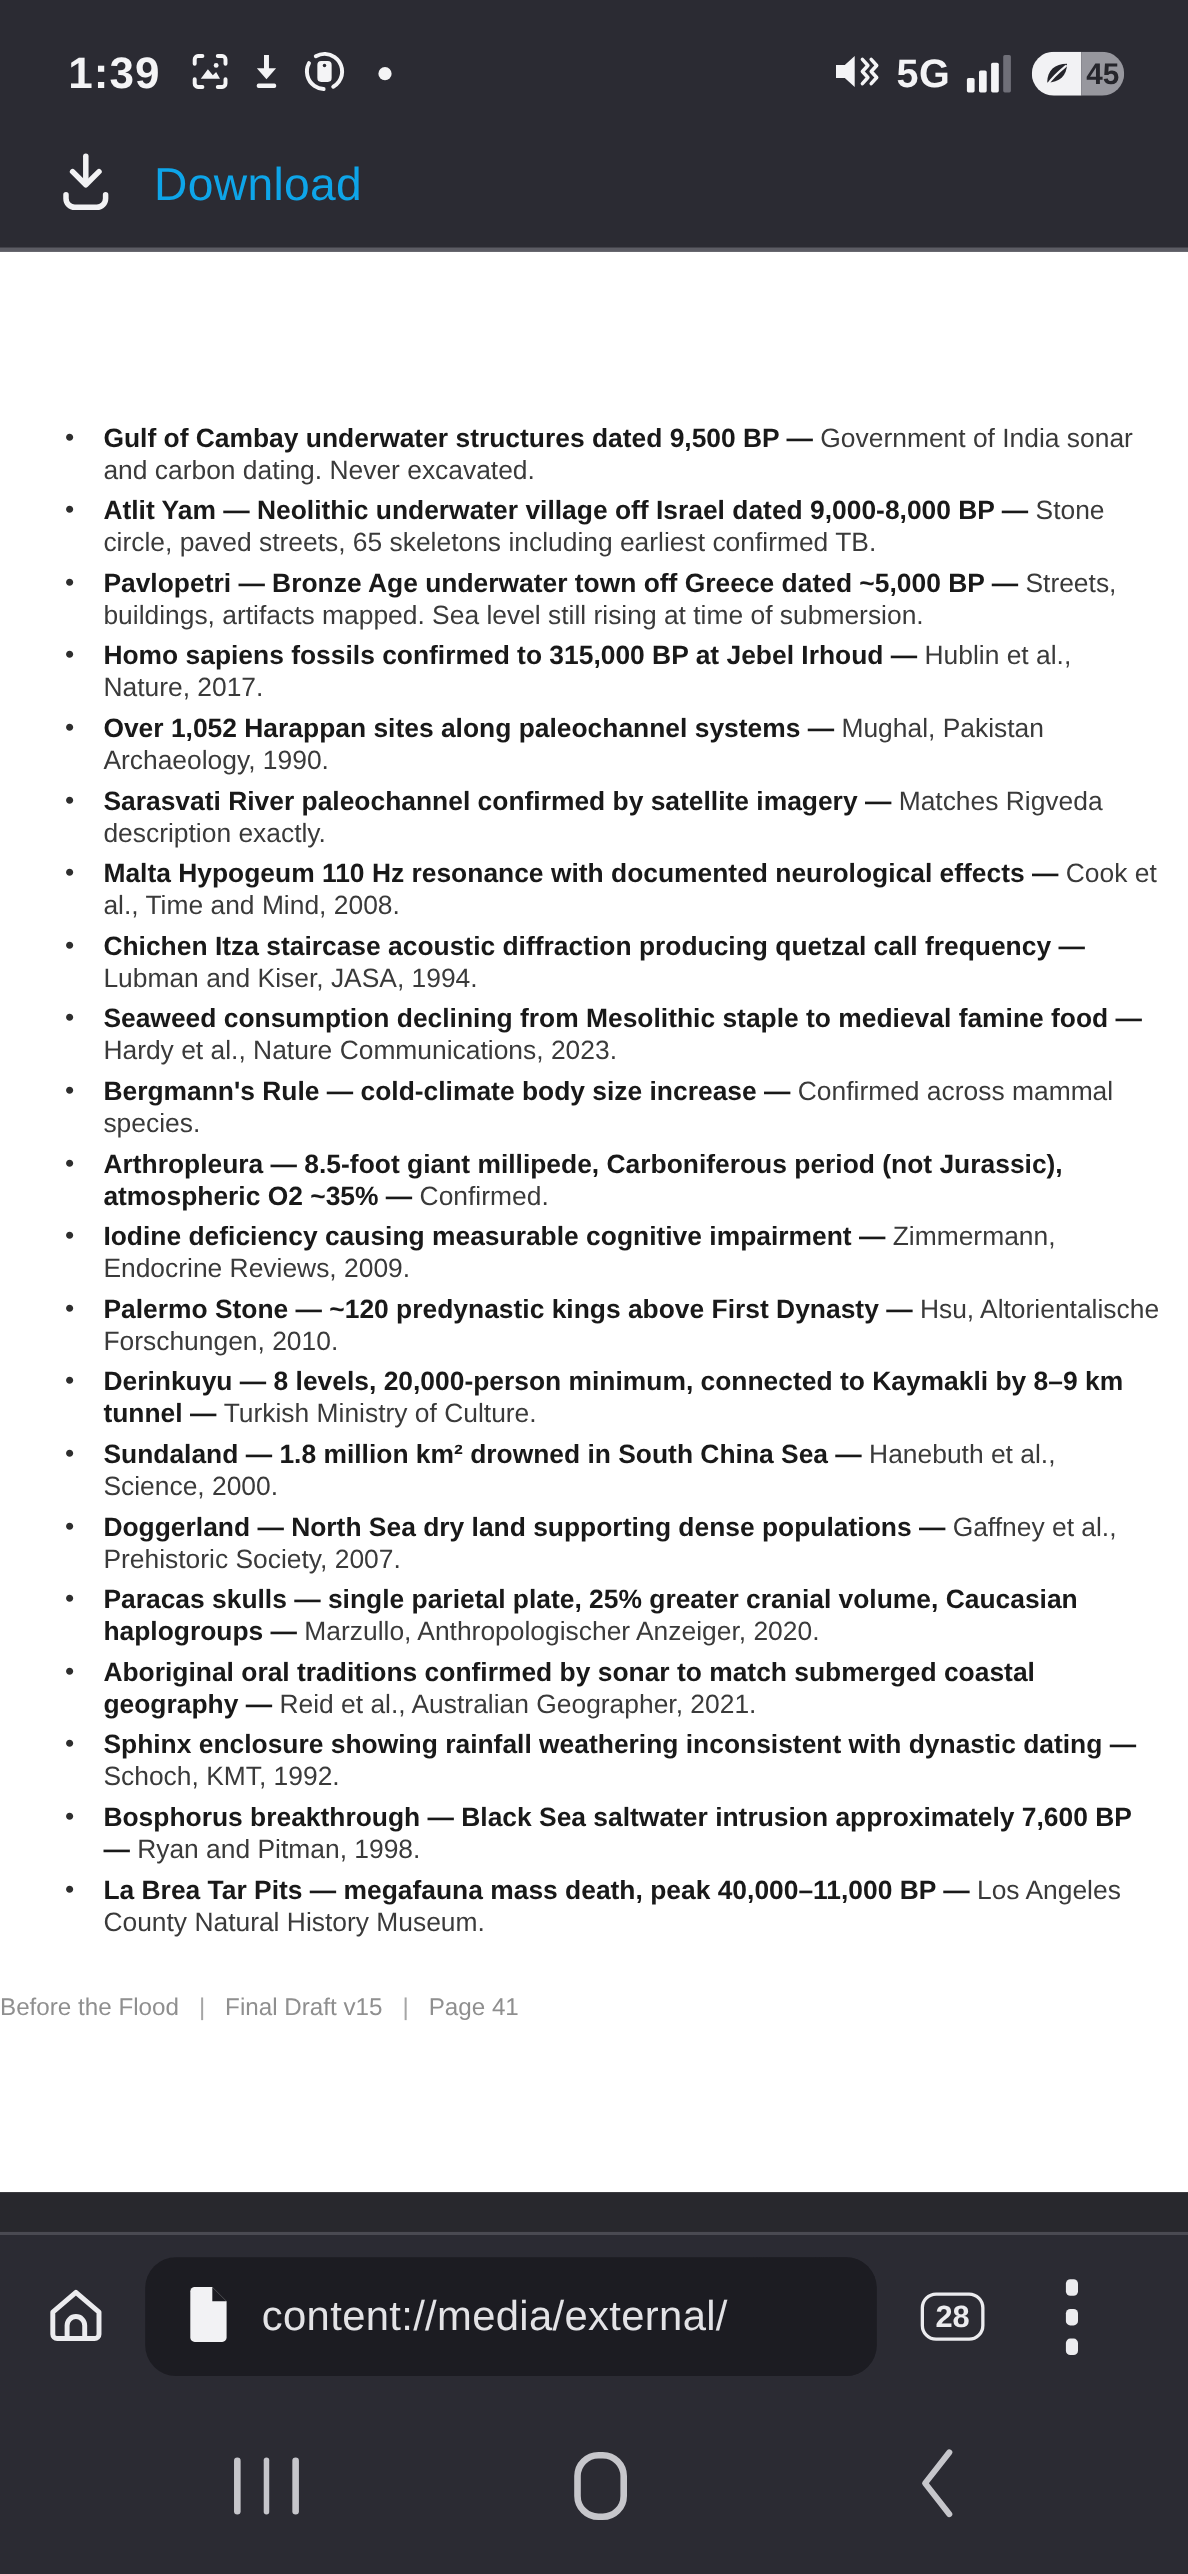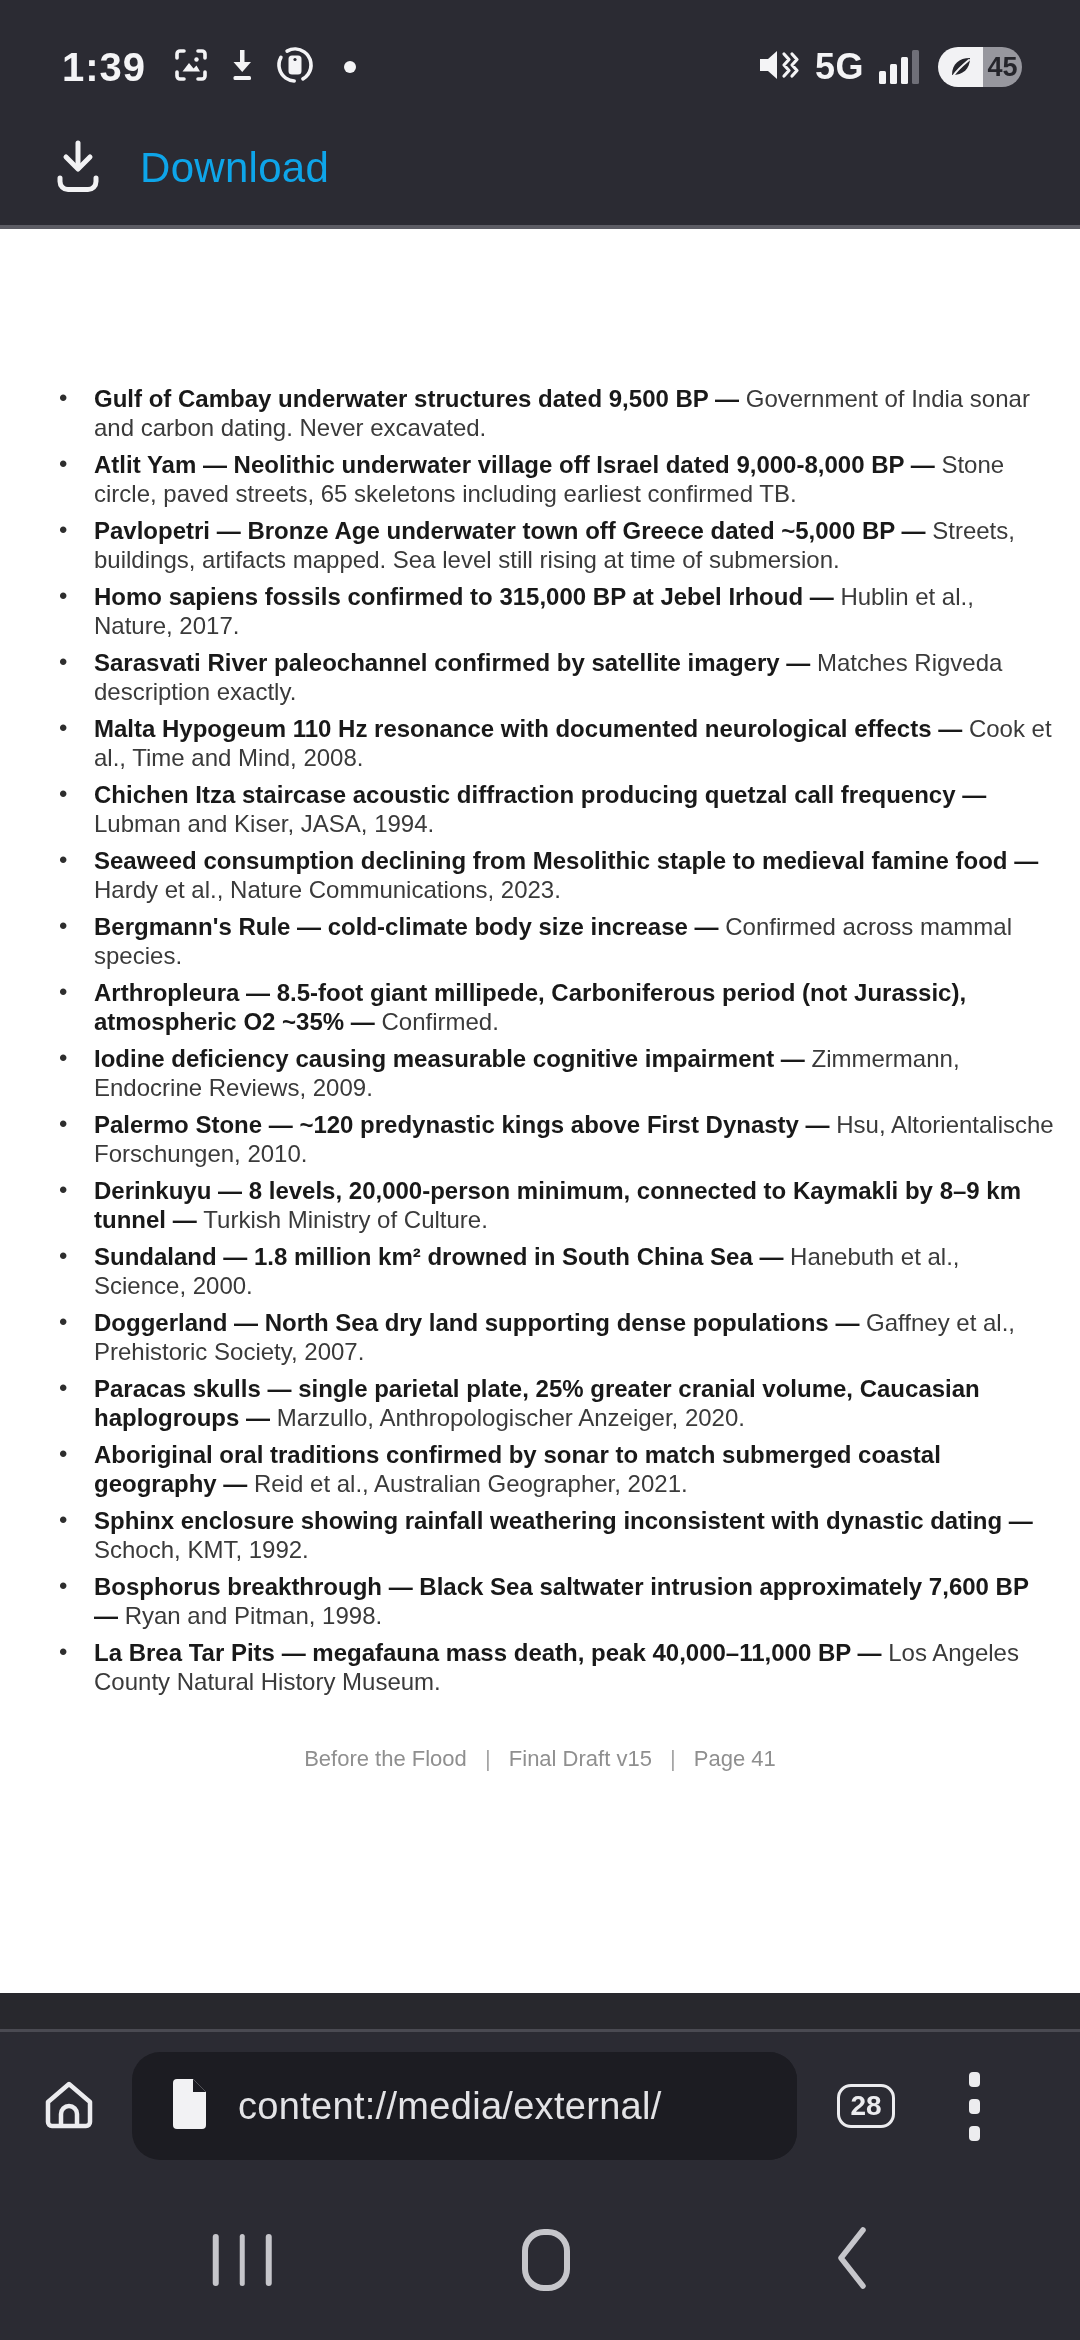--- a/index.html
+++ b/index.html
@@ -35,21 +35,21 @@
   
   .document { position:absolute; top:229px; left:0; width:1080px; height:1764px; background:#ffffff;
               padding-top:156px; }
   ul.bullets { margin:0; padding:0 26px 0 57px; }
   ul.bullets li { list-style:none; position:relative; padding-left:37px; margin-bottom:9px;
                   font-size:24px; line-height:28.5px; color:#3a3a3a; }
   ul.bullets li::before { content:"\2022"; position:absolute; left:2px; top:-1px; color:#2e2e2e; }
   .lead { font-weight:700; color:#191919; }
   .rest { font-weight:400; color:#3a3a3a; }
 
-  .doc-footer { margin-top:50px; text-align:center; font-size:22px; color:#8f8f8f; }
+  .doc-footer { margin-top:50px; text-align:left; font-size:22px; color:#8f8f8f; }
   .doc-footer .pipe { margin:0 12px; color:#a5a5a5; }
 
   
   .gap-strip { position:absolute; top:1993px; left:0; width:1080px; height:39px; background:#28282d;
                border-bottom:3px solid #4a4a52; }
 
   
   .browser-bar { position:absolute; top:2032px; left:0; width:1080px; height:148px; background:#2b2b33;
                  display:flex; align-items:center; padding:0 100px 0 42px; }
   .url-pill { margin-left:36px; width:665px; height:108px; border-radius:28px; background:#1c1c22;
@@ -146,20 +146,21 @@
   <main class="document">
     <ul class="bullets" id="bullet-list">
   <li class="bullet"><span class="lead">Gulf of Cambay underwater structures dated 9,500 BP — </span><span class="rest">Government of India sonar and carbon dating. Never excavated.</span></li>
 
   <li class="bullet"><span class="lead">Atlit Yam — Neolithic underwater village off Israel dated 9,000-8,000 BP — </span><span class="rest">Stone circle, paved streets, 65 skeletons including earliest confirmed TB.</span></li>
 
   <li class="bullet"><span class="lead">Pavlopetri — Bronze Age underwater town off Greece dated ~5,000 BP — </span><span class="rest">Streets, buildings, artifacts mapped. Sea level still rising at time of submersion.</span></li>
 
   <li class="bullet"><span class="lead">Homo sapiens fossils confirmed to 315,000 BP at Jebel Irhoud — </span><span class="rest">Hublin et al., Nature, 2017.</span></li>
 
+  <li class="bullet"><span class="lead">Over 1,052 Harappan sites along paleochannel systems — </span><span class="rest">Mughal, Pakistan Archaeology, 1990.</span></li>
 
   <li class="bullet"><span class="lead">Sarasvati River paleochannel confirmed by satellite imagery — </span><span class="rest">Matches Rigveda description exactly.</span></li>
 
   <li class="bullet"><span class="lead">Malta Hypogeum 110 Hz resonance with documented neurological effects — </span><span class="rest">Cook et al., Time and Mind, 2008.</span></li>
 
   <li class="bullet"><span class="lead">Chichen Itza staircase acoustic diffraction producing quetzal call frequency — </span><span class="rest">Lubman and Kiser, JASA, 1994.</span></li>
 
   <li class="bullet"><span class="lead">Seaweed consumption declining from Mesolithic staple to medieval famine food — </span><span class="rest">Hardy et al., Nature Communications, 2023.</span></li>
 
 

